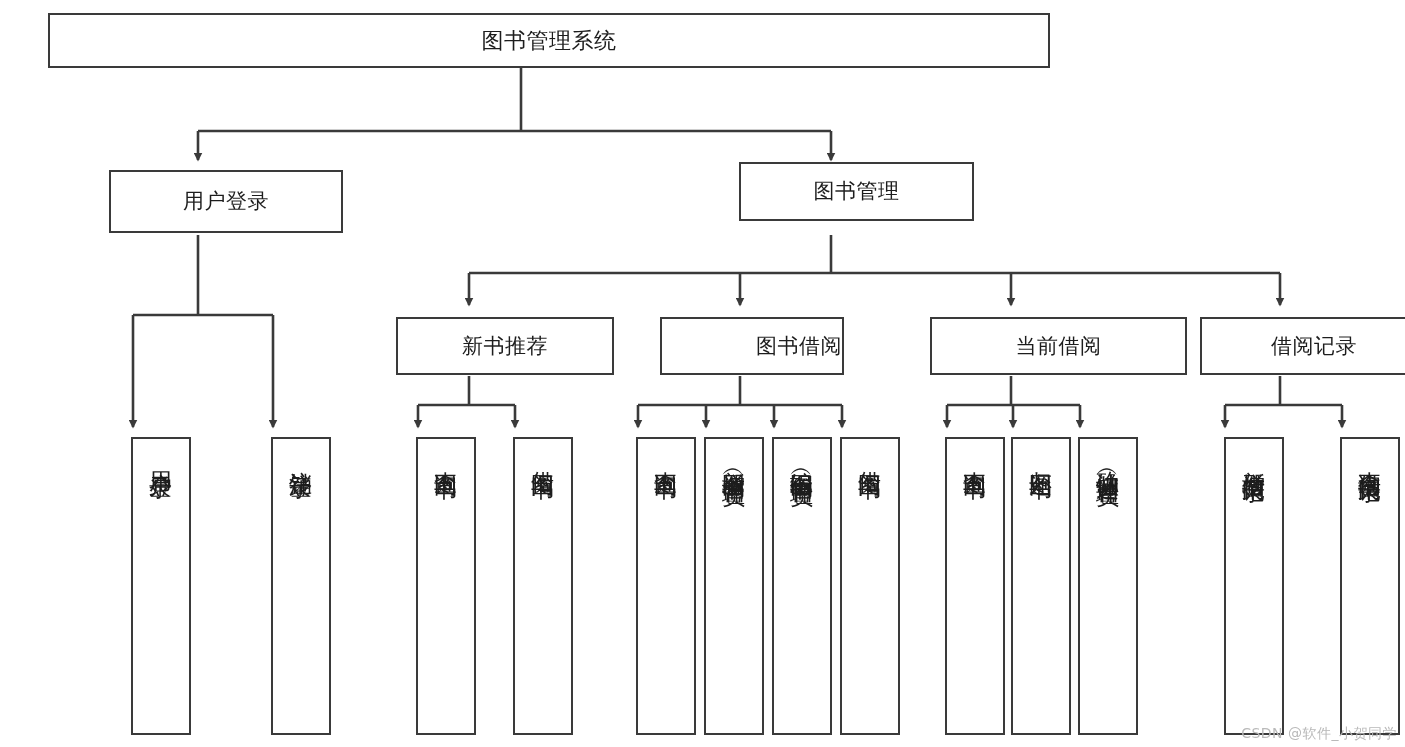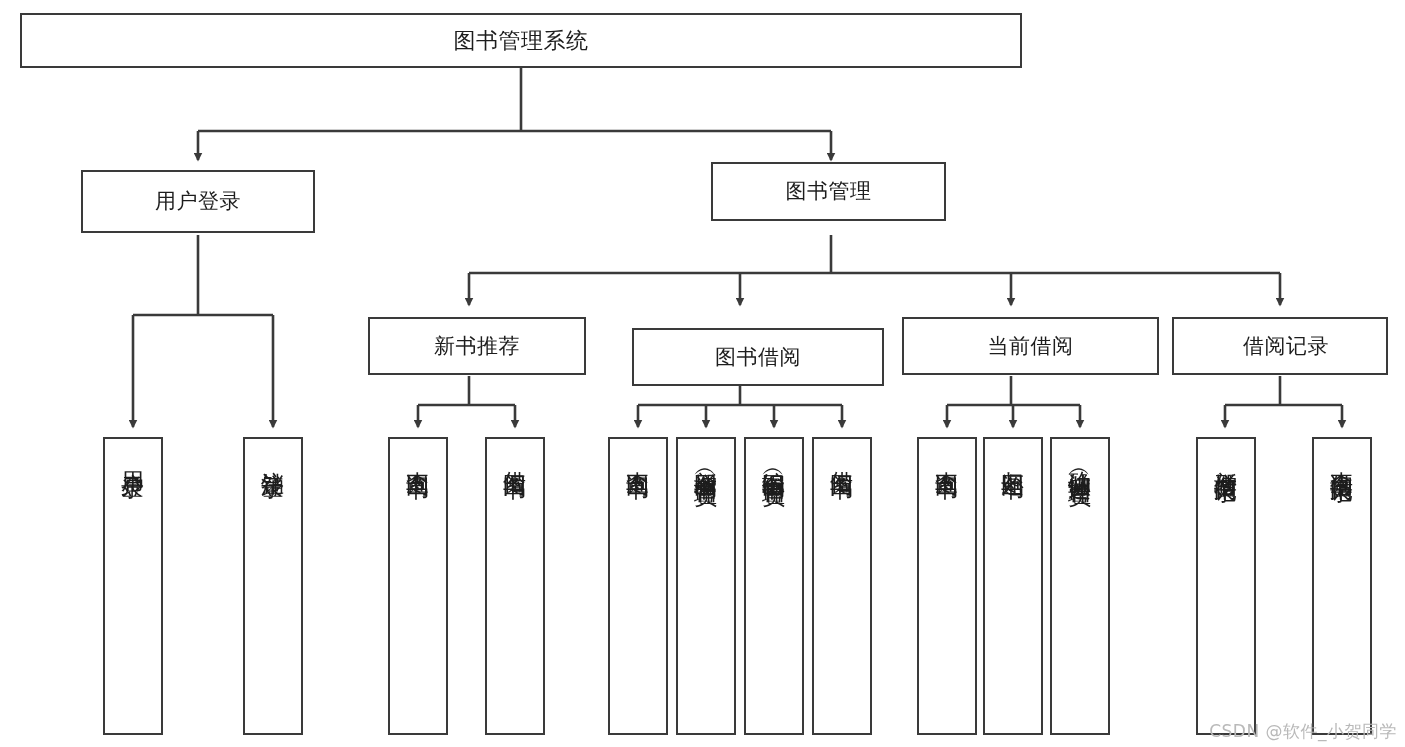--- a/index.html
+++ b/index.html
@@ -28,20 +28,21 @@
   }
   .node {
     position: absolute;
     box-sizing: border-box;
     background: #ffffff;
     border: 2px solid #3a3a3a;
     display: flex;
     align-items: center;
     justify-content: center;
     color: #1d1d1d;
+    margin-left: 28px;
   }
   .node-label {
     display: block;
     text-align: center;
     line-height: 1.18;
     white-space: nowrap;
   }
   .node.horizontal .node-label {
     font-size: 21px;
     letter-spacing: 0.5px;
@@ -59,21 +60,21 @@
     text-orientation: upright;
     font-size: 23px;
     line-height: 1.05;
     letter-spacing: 2px;
     white-space: nowrap;
   }
   .watermark {
     position: absolute;
     right: 8px;
     bottom: 4px;
-    font-size: 17px;
+    font-size: 14px;
     color: #b9b9b9;
     letter-spacing: 0.5px;
     white-space: nowrap;
     user-select: none;
     margin-top: 42px;
   }
 </style>
 </head>
 <body>
 
@@ -136,21 +137,21 @@
   <div class="node horizontal" style="left:81px; top:170px; width:234px; height:63px;">
     <span class="node-label">用户登录</span>
   </div>
   <div class="node horizontal" style="left:711px; top:162px; width:235px; height:59px;font-family:Liberation Serif, serif;">
     <span class="node-label">图书管理</span>
   </div>
 
   <div class="node horizontal" style="left:368px; top:317px; width:218px; height:58px;">
     <span class="node-label">新书推荐</span>
   </div>
-  <div class="node horizontal" style="left:632px; top:328px; width:252px; height:58px;">
+  <div class="node horizontal" style="left:632px; top:317px; width:184px; height:58px;justify-content:flex-end;">
     <span class="node-label">图书借阅</span>
   </div>
   <div class="node horizontal" style="left:902px; top:317px; width:257px; height:58px;">
     <span class="node-label">当前借阅</span>
   </div>
   <div class="node horizontal" style="left:1172px; top:317px; width:216px; height:58px;padding-left:12px;">
     <span class="node-label">借阅记录</span>
   </div>
 
   <div class="node vertical" style="left:103px; top:437px; width:60px; height:298px;">

